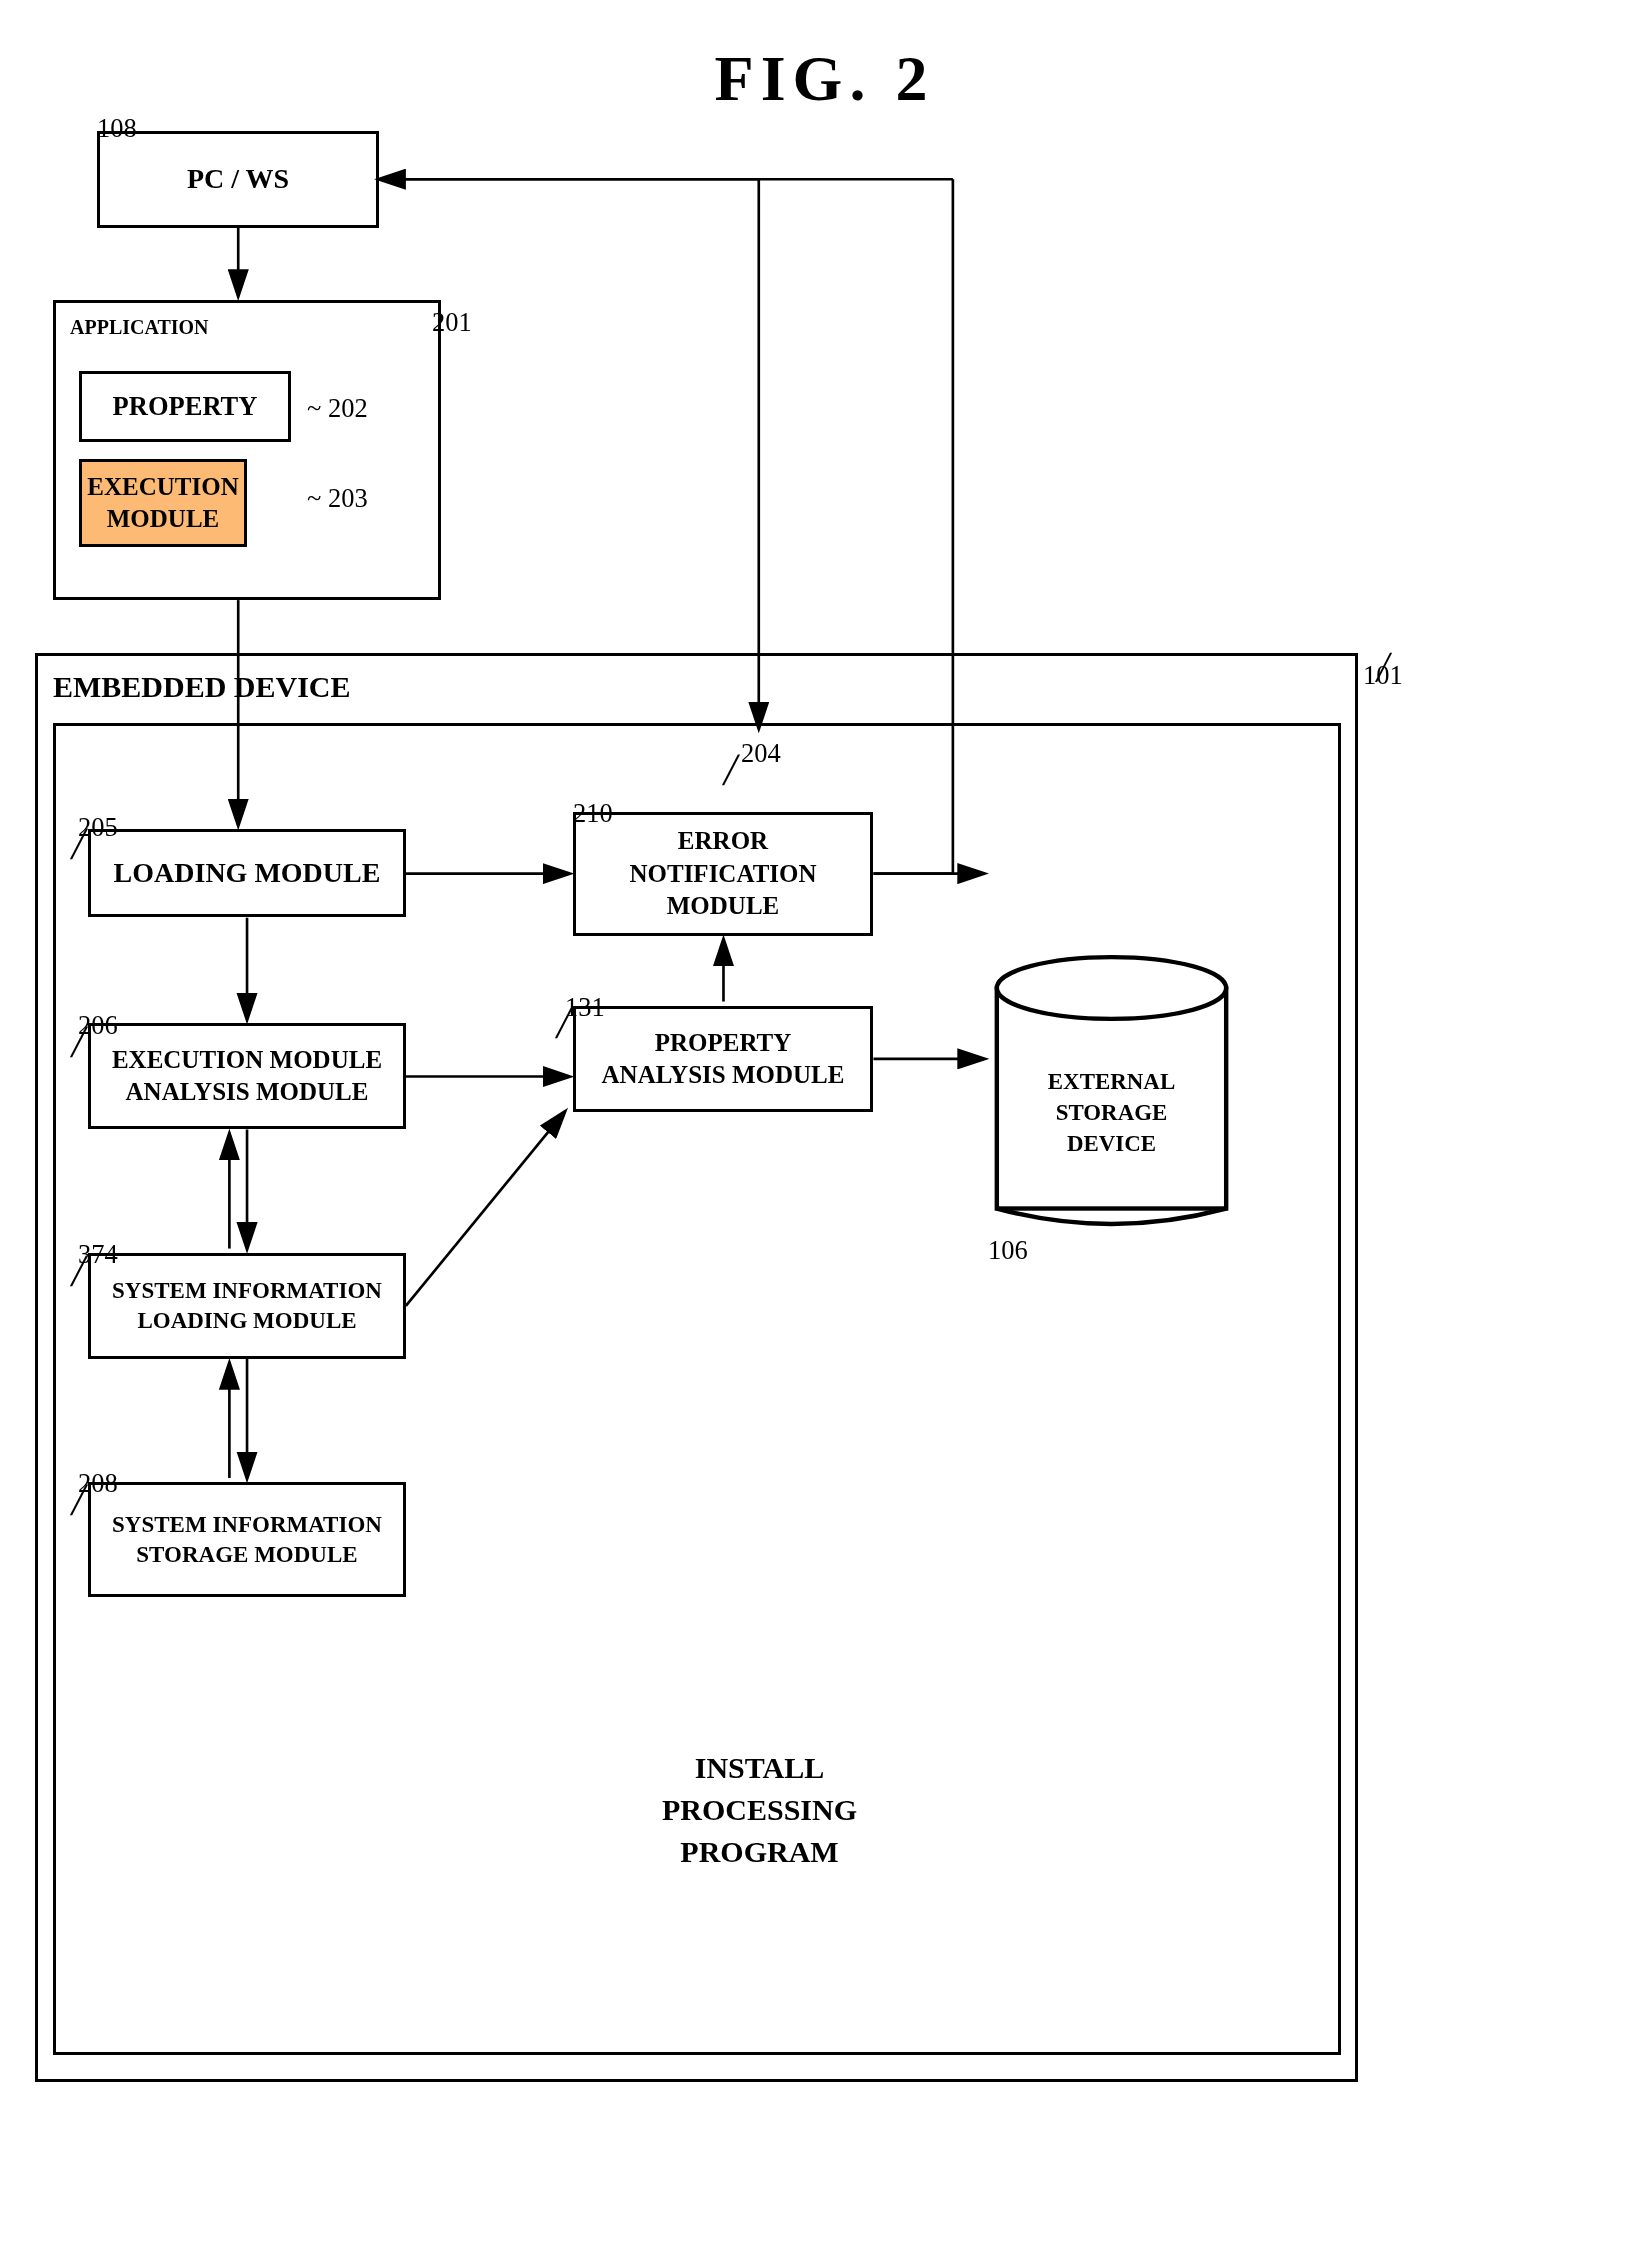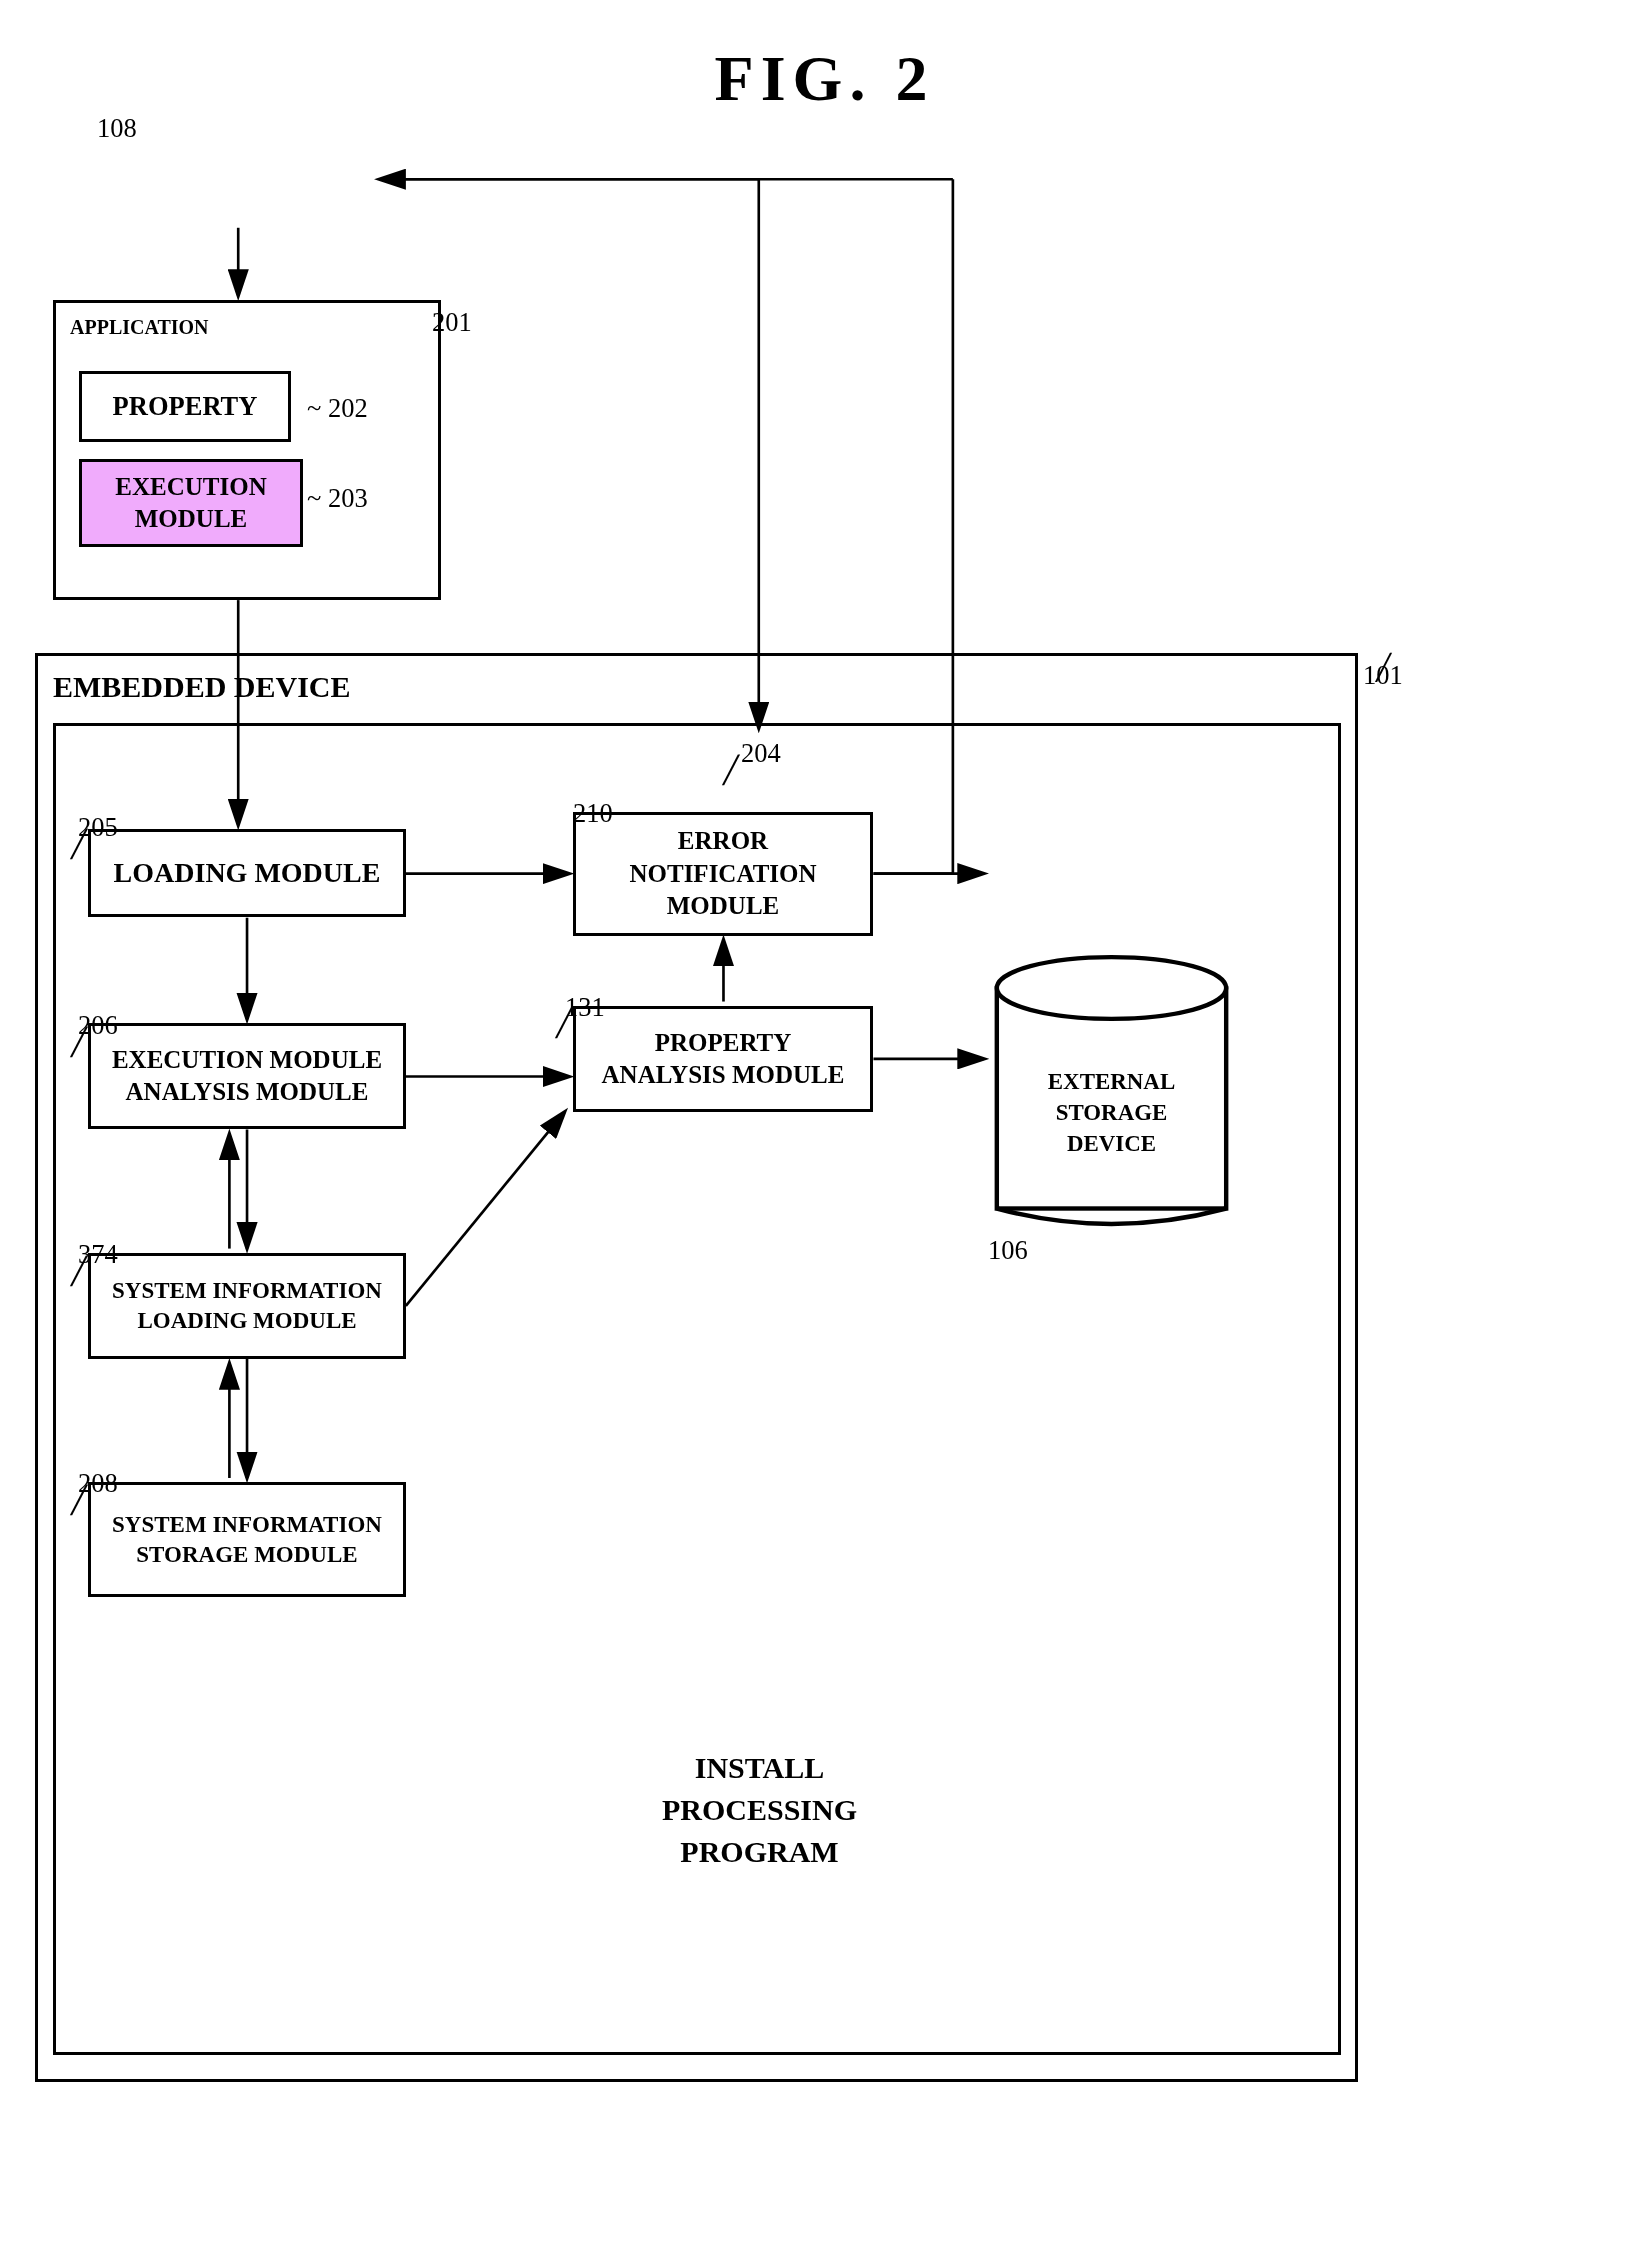--- a/index.html
+++ b/index.html
@@ -86,24 +86,24 @@
       justify-content: center;
       font-size: 26.5px;
       font-weight: bold;
     }
 
     
     .box-exec-module-app {
       position: absolute;
       top: 459px;
       left: 79px;
-      width: 224px;
+      width: 168px;
       height: 88px;
       border: 3.5px solid #000;
-      background: #f0abfc;
+      background: #fdba74;
       display: flex;
       align-items: center;
       justify-content: center;
       font-size: 25px;
       font-weight: bold;
       text-align: center;
       line-height: 1.3;
     }
 
     
@@ -232,20 +232,23 @@
       pointer-events: none;
     }
   </style>
 </head>
 <body>
 
 <div class="diagram-container">
 
   <div class="fig-title">FIG. 2</div>
 
+  <div class="box box-pcws">
+    <span>PC / WS</span>
+  </div>
 
   <div class="ref-label" style="top:113px; left:97px;">108</div>
 
   <div class="box box-application-outer">
     <div class="app-label">APPLICATION</div>
   </div>
 
   <div class="ref-label" style="top:307px; left:432px;">201</div>
 
   <div class="box box-property">

